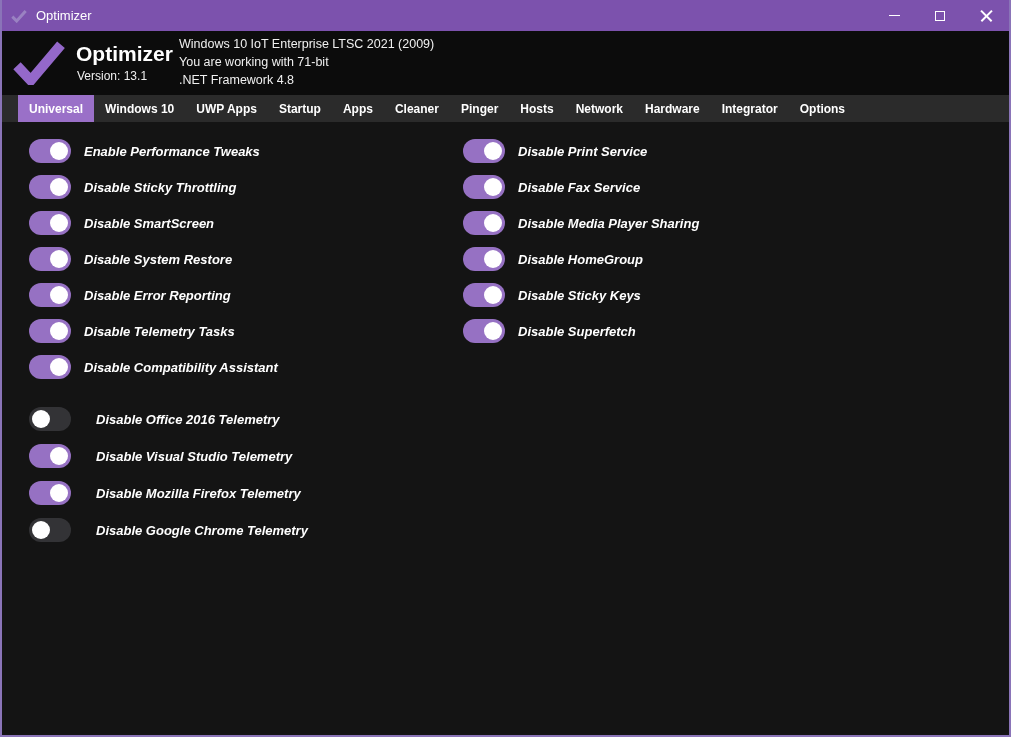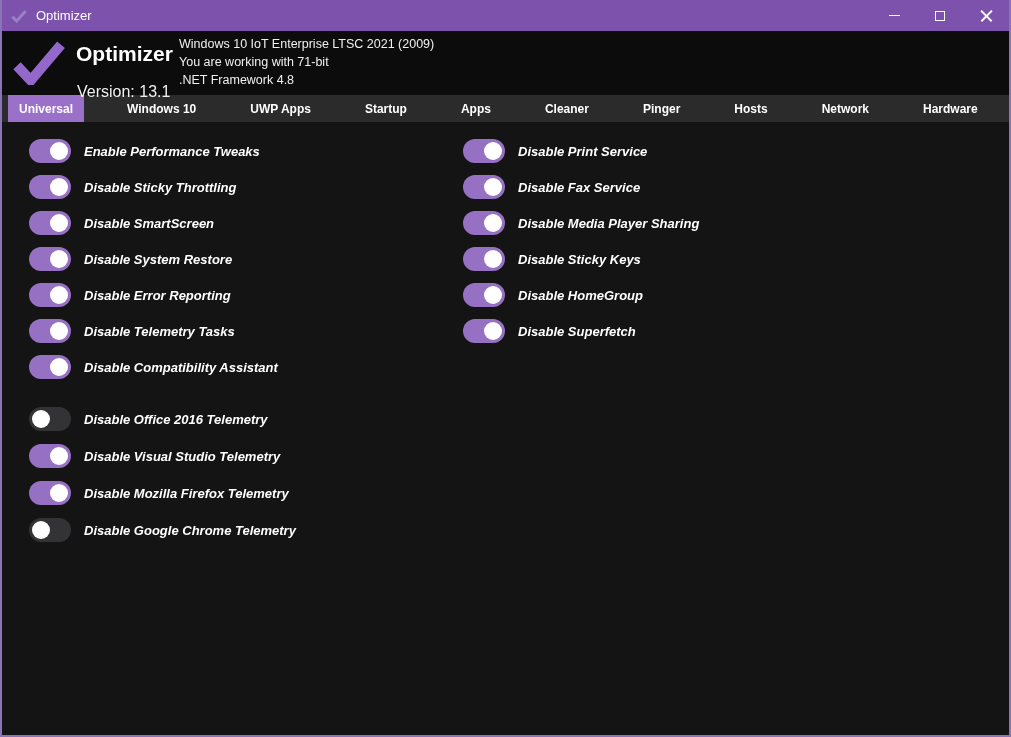--- a/index.html
+++ b/index.html
@@ -30,45 +30,44 @@
   .glyph-min { width: 11px; height: 1px; background: #fff; }
   .glyph-max { width: 10px; height: 10px; border: 1px solid #fff; }
   .glyph-close { position: relative; width: 13px; height: 13px; }
   .glyph-close span { position: absolute; left: -1px; top: 6px; width: 15px; height: 1.5px; background: #fff; }
   .glyph-close span:nth-child(1) { transform: rotate(45deg); }
   .glyph-close span:nth-child(2) { transform: rotate(-45deg); }
   
   .header { position: relative; height: 64px; background: var(--header_bg, #0c0c0c); color: #fff; }
   .logo-check { position: absolute; left: 10px; top: 10px; }
   .app-name { position: absolute; left: 74px; top: 11px; font-size: 21px; font-weight: bold; }
-  .app-version { position: absolute; left: 75px; top: 52px; font-size: 16px; color: #f0f0f0; }
+  .app-version { position: absolute; left: 75px; top: 38px; font-size: 12px; color: #f0f0f0; }
   .sys-info { position: absolute; left: 177px; top: 4px; font-size: 12.5px; line-height: 18px; color: #f0f0f0; }
   
   .tabstrip {
     height: 27px;
     background: var(--tabstrip_bg, #2b2b2b);
     display: flex; align-items: stretch;
-    padding-left: 6px;
-    gap: 32px;
+    padding-left: 16px;
   }
   .tab {
     display: flex; align-items: center;
     padding: 0 11px;
     font-size: 12px; font-weight: bold; color: #fff;
     cursor: default; white-space: nowrap;
   }
   .tab.selected { background: var(--accent, #9a70c8); }
   
   .content { position: relative; height: 613px; background: var(--content_bg, #141414); }
   .col { position: absolute; top: 17px; }
   .col-left { left: 27px; }
   .col-right { left: 461px; }
   .row { display: flex; align-items: center; height: 24px; margin-bottom: 12px; font-style: italic; }
   .group2 { margin-top: 28px; }
-  .group2 .row { margin-bottom: 13px; }
+  .group2 .row { margin-bottom: 13px; gap: 12px; }
   .toggle {
     position: relative; flex: 0 0 auto;
     width: 42px; height: 24px; border-radius: 12px;
     background: var(--toggle_off, #333336);
     cursor: pointer;
   }
   .toggle.on { background: var(--toggle_on, #9671c3); }
   .knob {
     position: absolute; top: 3px; left: 3px;
     width: 18px; height: 18px; border-radius: 50%;
@@ -225,30 +224,30 @@
       <div class="row">
         <div class="toggle on">
             <div class="knob"></div>
           </div>
         <div class="row-label">Disable Media Player Sharing</div>
       </div>
       <div class="row">
         <div class="toggle on">
             <div class="knob"></div>
           </div>
+        <div class="row-label">Disable HomeGroup</div>
+      </div>
+      <div class="row">
+        <div class="toggle on">
+            <div class="knob"></div>
+          </div>
         <div class="row-label">Disable Sticky Keys</div>
       </div>
       <div class="row">
         <div class="toggle on">
             <div class="knob"></div>
           </div>
-        <div class="row-label">Disable HomeGroup</div>
-      </div>
-      <div class="row">
-        <div class="toggle on">
-            <div class="knob"></div>
-          </div>
         <div class="row-label">Disable Superfetch</div>
       </div>
     </div>
 
   </div>
 </div>
 
 </body></html>

